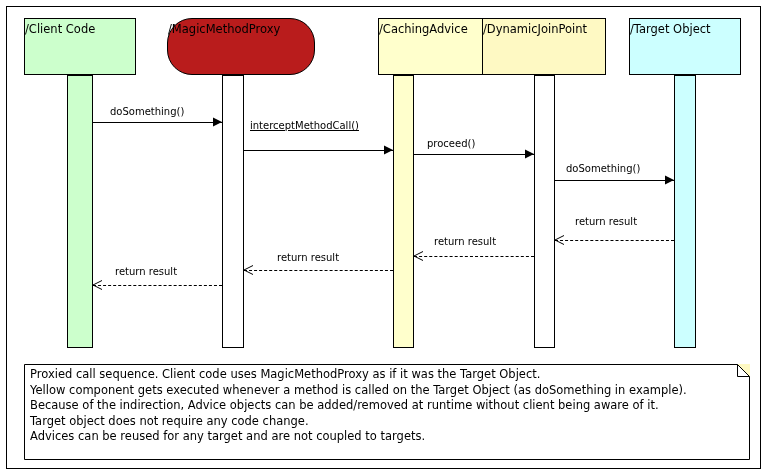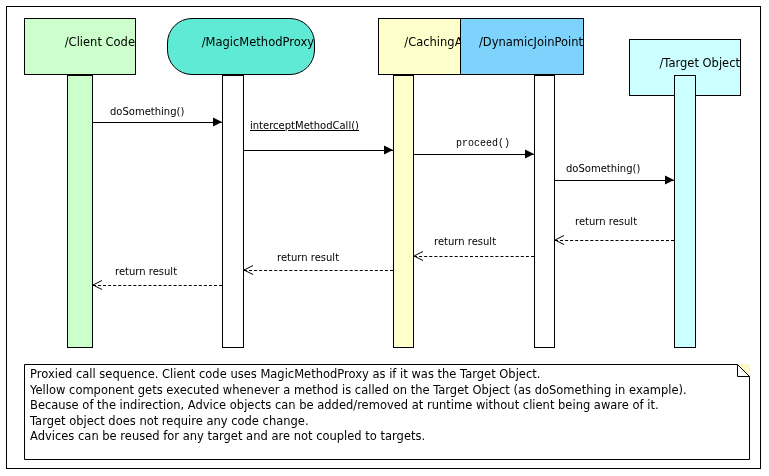--- a/index.html
+++ b/index.html
@@ -1,46 +1,46 @@
 <!DOCTYPE html>
 <html><head>
 <meta charset="utf-8">
 <style>
   html,body{margin:0;padding:0;background:#ffffff;}
   body{font-family:"DejaVu Sans","Liberation Sans",sans-serif;}
   #canvas{position:relative;width:769px;height:476px;background:#ffffff;overflow:hidden;}
   #frame{position:absolute;left:6px;top:6px;width:755px;height:463px;border:1px solid #000;box-sizing:border-box;background:#fff;}
-  .lifehead{position:absolute;border:1px solid #000;box-sizing:border-box;text-align:right;font-size:11.5px;color:#000;padding-top:16px;letter-spacing:0px;}
+  .lifehead{position:absolute;border:1px solid #000;box-sizing:border-box;text-align:left;font-size:11.5px;color:#000;padding-top:3px;letter-spacing:0px;}
   .act{position:absolute;border:1px solid #000;box-sizing:border-box;}
   .msg-line{position:absolute;height:0;border-top:1px solid #000;}
   .msg-line.dashed{border-top:1px dashed #000;}
   .msg-label{position:absolute;font-size:10px;color:#000;white-space:nowrap;}
   .ahead{position:absolute;width:10px;height:10px;}
   .ahead svg{display:block;overflow:visible;}
   #note{position:absolute;left:24px;top:364px;width:726px;height:96px;box-sizing:border-box;background:#fef9c3;}
   #note .noteborder{position:absolute;inset:0;}
   #note .notetext{position:absolute;left:6px;top:3px;right:6px;font-size:11.5px;line-height:15.6px;color:#000;white-space:pre;}
   .nline{display:block;}
 </style>
 </head>
 <body>
 
 <div id="canvas">
   <div id="frame"></div>
 
   <div id="lifeline-layer">
       <div class="lifehead" style="left: 24px; top: 18px; width: 112px; height: 57px; background: rgb(204, 255, 204);"><span>/Client Code</span></div>
       <div class="act" style="left: 67px; top: 75px; width: 26px; height: 273px; background: rgb(204, 255, 204);"></div>
-      <div class="lifehead" style="left: 167px; top: 18px; width: 148px; height: 57px; background: #5eead4; border-radius: 25px;"><span>/MagicMethodProxy</span></div>
+      <div class="lifehead" style="left: 167px; top: 18px; width: 148px; height: 57px; background: #b91c1c; border-radius: 25px;"><span>/MagicMethodProxy</span></div>
       <div class="act" style="left: 222px; top: 75px; width: 22px; height: 273px; background: rgb(255, 255, 255);"></div>
       <div class="lifehead" style="left: 345px; top: 18px; width: 116px; height: 57px; background: rgb(255, 255, 204); margin-left: 33px;"><span>/CachingAdvice</span></div>
       <div class="act" style="left: 393px; top: 75px; width: 21px; height: 273px; background: rgb(255, 255, 204);"></div>
-      <div class="lifehead" style="left: 460px; top: 18px; width: 124px; height: 57px; background: #7dd3fc;"><span>/DynamicJoinPoint</span></div>
+      <div class="lifehead" style="left: 482px; top: 18px; width: 124px; height: 57px; background: #fef9c3;"><span>/DynamicJoinPoint</span></div>
       <div class="act" style="left: 534px; top: 75px; width: 21px; height: 273px; background: rgb(255, 255, 255);"></div>
-      <div class="lifehead" style="left: 629px; top: 18px; width: 112px; height: 57px; background: rgb(204, 255, 255); margin-top: 21px;"><span>/Target Object</span></div>
+      <div class="lifehead" style="left: 629px; top: 18px; width: 112px; height: 57px; background: rgb(204, 255, 255);"><span>/Target Object</span></div>
       <div class="act" style="left: 674px; top: 75px; width: 22px; height: 273px; background: rgb(204, 255, 255);"></div>
     </div>
   <div id="message-layer">
       <div class="msg-line" style="left: 93px; top: 122px; width: 129px;"></div>
       <div class="ahead" style="left: 213px; top: 117px;">
         <svg width="10" height="10">
           <polygon points="9,5 0,0.5 0,9.5" fill="#000"></polygon>
         </svg>
       </div>
       <div class="msg-label" style="left: 110px; top: 106px;">doSomething()</div>
@@ -50,21 +50,21 @@
           <polygon points="9,5 0,0.5 0,9.5" fill="#000"></polygon>
         </svg>
       </div>
       <div class="msg-label" style="left: 250px; top: 120px; text-decoration: underline;">interceptMethodCall()</div>
       <div class="msg-line" style="left: 414px; top: 154px; width: 120px;"></div>
       <div class="ahead" style="left: 525px; top: 149px;">
         <svg width="10" height="10">
           <polygon points="9,5 0,0.5 0,9.5" fill="#000"></polygon>
         </svg>
       </div>
-      <div class="msg-label" style="left: 456px; top: 138px; font-family: Liberation Mono, monospace;">proceed()</div>
+      <div class="msg-label" style="left: 427px; top: 138px;">proceed()</div>
       <div class="msg-line" style="left: 555px; top: 180px; width: 119px;"></div>
       <div class="ahead" style="left: 665px; top: 175px;">
         <svg width="10" height="10">
           <polygon points="9,5 0,0.5 0,9.5" fill="#000"></polygon>
         </svg>
       </div>
       <div class="msg-label" style="left: 566px; top: 163px;">doSomething()</div>
       <div class="msg-line dashed" style="left: 555px; top: 240px; width: 119px;"></div>
       <div class="ahead" style="left: 554px; top: 235px;">
         <svg width="10" height="10">

